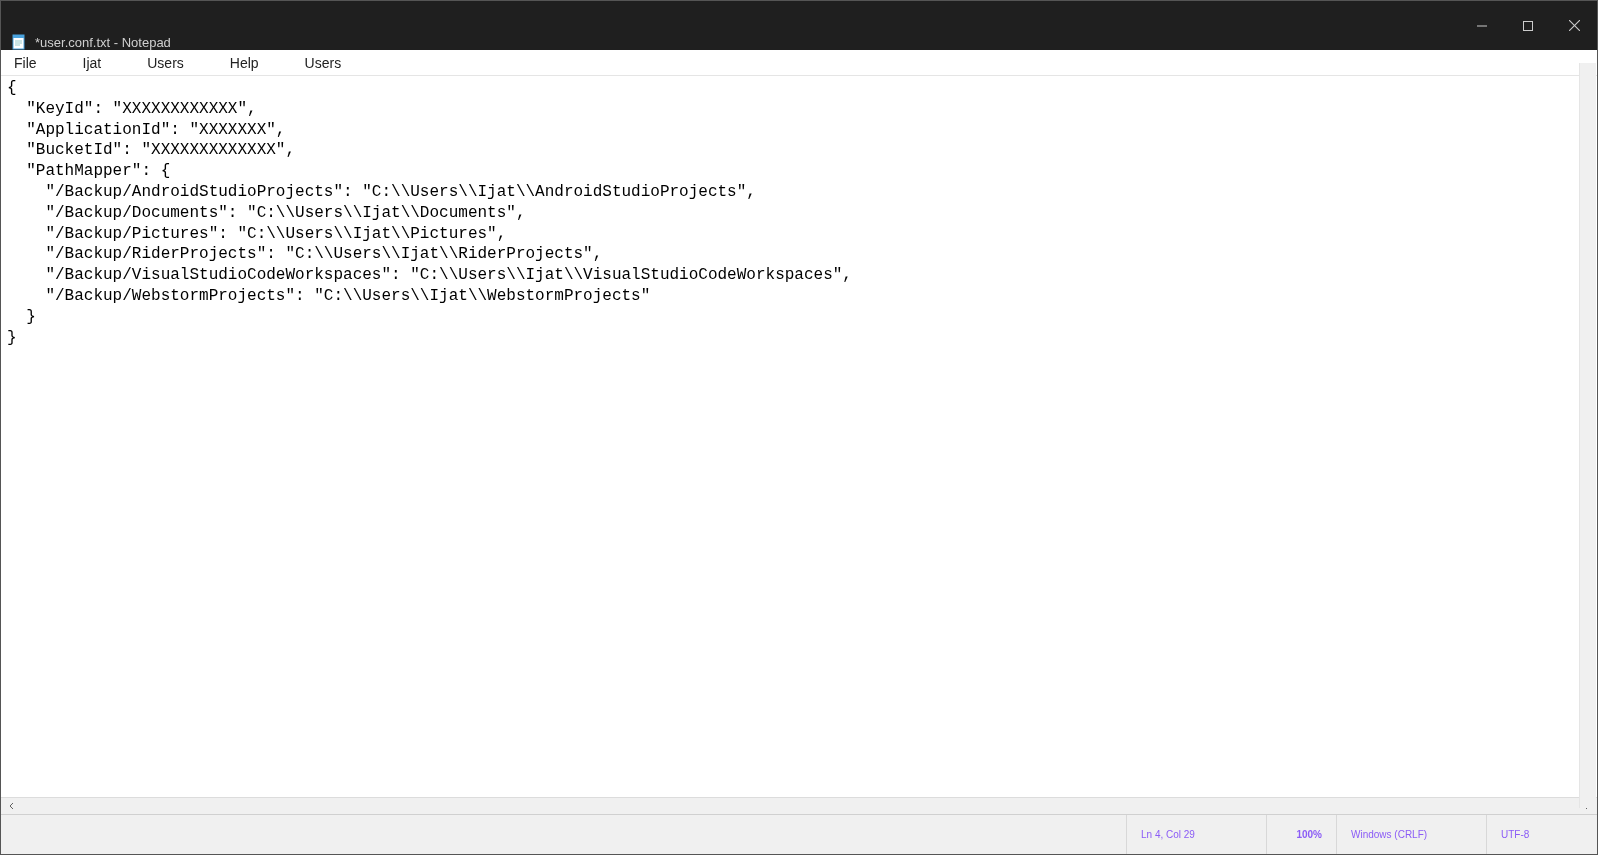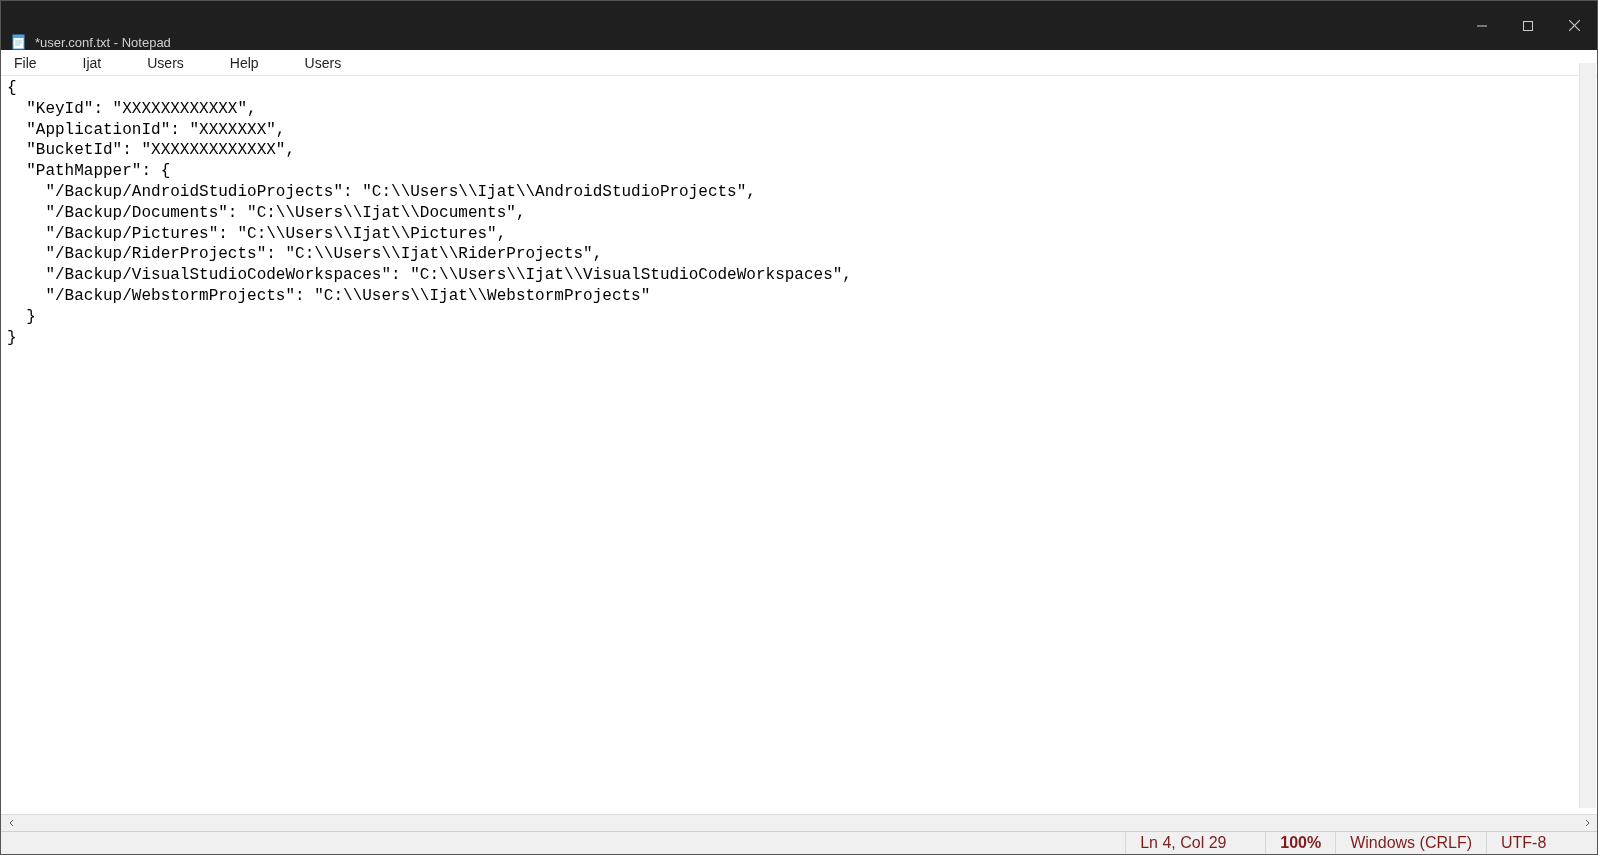--- a/index.html
+++ b/index.html
@@ -17,21 +17,21 @@
   .menubar { height: 26px; background: #ffffff; border-bottom: 1px solid #e5e5e5; display: flex; align-items: center; padding: 0 4px; font-size: 14px; color: #222; gap: 28px; }
   .menu-item { padding: 2px 9px; cursor: default; }
 
   .content-wrap { flex: 1 1 auto; display: flex; flex-direction: column; min-height: 0; }
   .editor { flex: 1 1 auto; overflow: auto; background: #ffffff; }
   .editor-text { padding: 2px 6px; font-family: Consolas, "Courier New", monospace; font-size: 16px; line-height: 1.3; white-space: pre; color: #000; }
 
   .hscroll { height: 17px; background: #f0f0f0; border-top: 1px solid #dcdcdc; display: flex; align-items: center; justify-content: space-between; padding: 0 2px; }
   .hscroll .arrow { width: 17px; height: 15px; display: flex; align-items: center; justify-content: center; color: #555; font-size: 10px; }
 
-  .statusbar { height: 23px; background: #f0f0f0; border-top: 1px solid #d0d0d0; display: flex; align-items: stretch; font-size: 16px; color: #7f1d1d; }
+  .statusbar { height: 40px; background: #f0f0f0; border-top: 1px solid #d0d0d0; display: flex; align-items: stretch; font-size: 10px; color: #8b5cf6; }
   .status-spacer { flex: 1 1 auto; border-right: 1px solid #d8d8d8; }
   .status-cell { padding: 0 14px; display: flex; align-items: center; border-right: 1px solid #d8d8d8; white-space: nowrap; }
   .status-cell.pos { min-width: 140px; }
   .status-cell.zoom { min-width: 70px; justify-content: flex-end; font-weight: bold; }
   .status-cell.eol { min-width: 150px; }
   .status-cell.enc { min-width: 110px; border-right: none; }
 
   .vscroll-stub { position: absolute; right: 1px; top: 62px; width: 17px; bottom: 46px; background: #f0f0f0; border-left: 1px solid #e5e5e5; }
   .window { position: relative; }
 </style>

